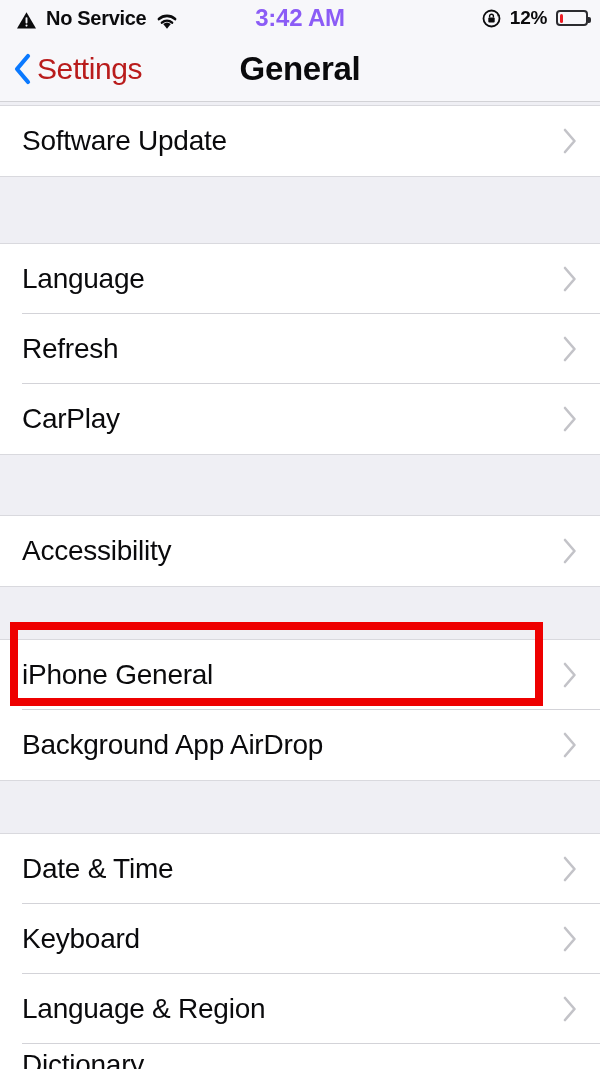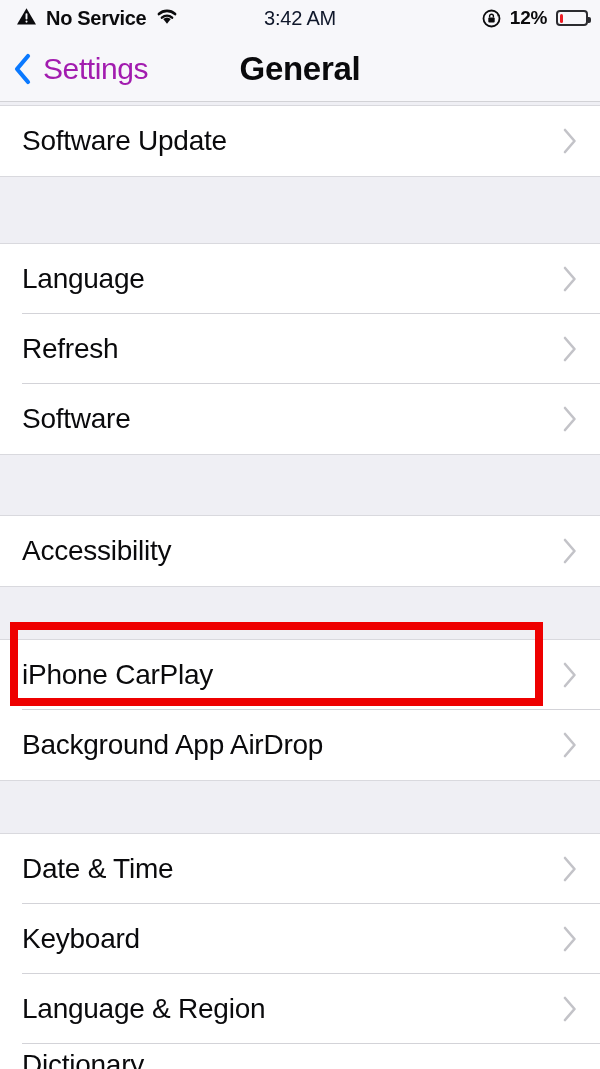--- a/index.html
+++ b/index.html
@@ -24,21 +24,21 @@
     position: relative;
     height: 36px;
     background: #f7f7fa;
     display: flex;
     align-items: center;
     padding: 0 14px 0 16px;
     box-sizing: border-box;
   }
   .status-left {
     display: flex;
-    align-items: flex-start;
+    align-items: flex-end;
     gap: 9px;
     flex: 0 0 auto;
   }
   .status-right {
     display: flex;
     align-items: center;
     gap: 9px;
     position: absolute;
     right: 12px;
     top: 0;
@@ -55,23 +55,23 @@
     justify-content: center;
     pointer-events: none;
   }
   .status-text {
     font-size: 20px;
     font-weight: bold;
     color: #0b0b0d;
     letter-spacing: -0.3px;
   }
   .time-text {
-    font-size: 20px;
-    font-weight: normal;
-    color: #0f172a;
+    font-size: 24px;
+    font-weight: bold;
+    color: #8b5cf6;
     letter-spacing: -0.2px;
   }
   .pct-text {
     font-size: 19px;
     font-weight: bold;
     color: #0b0b0d;
     letter-spacing: -0.3px;
   }
   .icon-svg { display: block; }
 
@@ -116,23 +116,22 @@
   .back-btn {
     display: flex;
     align-items: center;
     gap: 6px;
     padding-left: 13px;
     cursor: pointer;
     flex: 0 0 auto;
   }
   .back-label {
     font-size: 30px;
-    color: #a21caf;
+    color: #b91c1c;
     letter-spacing: -0.4px;
-    margin-left: 6px;
   }
   .nav-title-wrap {
     position: absolute;
     left: 0;
     right: 0;
     text-align: center;
     pointer-events: none;
   }
   .nav-title {
     font-size: 33px;
@@ -302,21 +301,21 @@
       <div class="row">
         <span class="row-label">Refresh</span>
         <span class="chev">
           <svg class="icon-svg" width="16" height="28" viewBox="0 0 16 28">
             <path d="M3 3 L12.5 14 L3 25" stroke="#c3c3c8" stroke-width="2.6" fill="none" stroke-linecap="round" stroke-linejoin="round"></path>
           </svg>
         </span>
         <span class="row-sep"></span>
       </div>
       <div class="row">
-        <span class="row-label">Software</span>
+        <span class="row-label">CarPlay</span>
         <span class="chev">
           <svg class="icon-svg" width="16" height="28" viewBox="0 0 16 28">
             <path d="M3 3 L12.5 14 L3 25" stroke="#c3c3c8" stroke-width="2.6" fill="none" stroke-linecap="round" stroke-linejoin="round"></path>
           </svg>
         </span>
       </div>
     </div>
 
     <div class="gap" style="height:62px"></div>
 
@@ -328,21 +327,21 @@
             <path d="M3 3 L12.5 14 L3 25" stroke="#c3c3c8" stroke-width="2.6" fill="none" stroke-linecap="round" stroke-linejoin="round"></path>
           </svg>
         </span>
       </div>
     </div>
 
     <div class="gap" style="height:54px"></div>
 
     <div class="group">
       <div class="row">
-        <span class="row-label">iPhone CarPlay</span>
+        <span class="row-label">iPhone General</span>
         <span class="chev">
           <svg class="icon-svg" width="16" height="28" viewBox="0 0 16 28">
             <path d="M3 3 L12.5 14 L3 25" stroke="#c3c3c8" stroke-width="2.6" fill="none" stroke-linecap="round" stroke-linejoin="round"></path>
           </svg>
         </span>
         <span class="row-sep"></span>
       </div>
       <div class="row">
         <span class="row-label">Background App AirDrop</span>
         <span class="chev">

